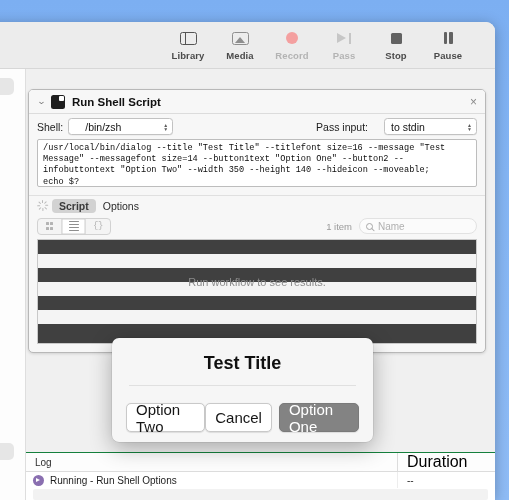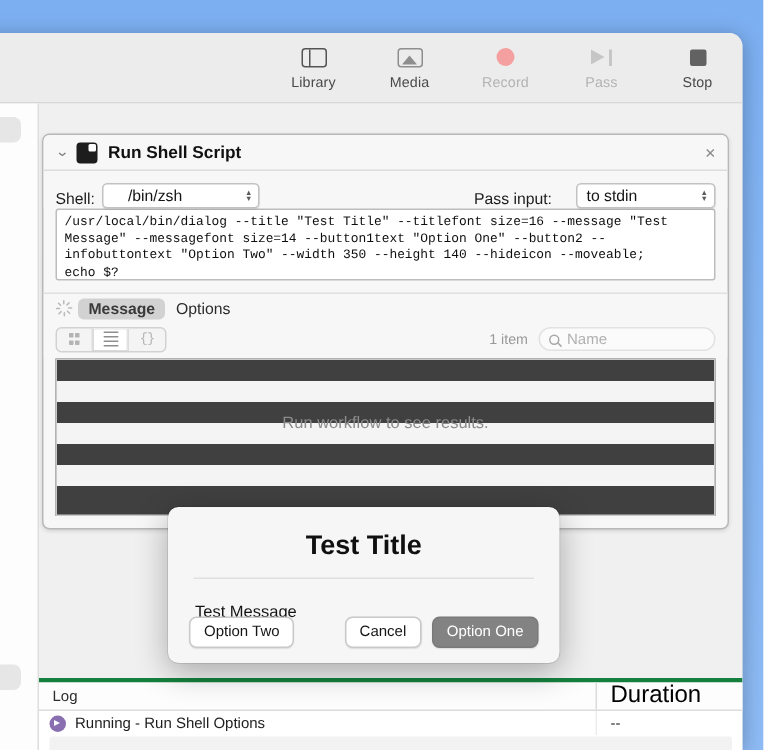--- a/index.html
+++ b/index.html
@@ -37,24 +37,25 @@
   #toolbar {
     position: absolute;
     left: 0; top: 0;
     width: 513px;
     height: 47px;
     background: #ececec;
     border-bottom: 1px solid #d7d7d7;
   }
   #toolbar-items {
     position: absolute;
-    right: 4px;
+    right: 21px;
     top: 4px;
     display: flex;
-    gap: 12px;
+    gap: 0;
+    font-weight: bold;
   }
   .tb-item {
     width: 52px;
     text-align: center;
     padding-top: 2px;
     cursor: default;
   }
   .tb-glyph {
     height: 20px;
     display: flex;
@@ -224,21 +225,21 @@
     margin-left: auto;
     font-size: 12px;
     color: #8a8a8a;
     line-height: 1;
     padding-right: 1px;
   }
 
   #action-params {
     height: 25px;
     display: flex;
-    align-items: flex-end;
+    align-items: center;
     padding: 0 8px;
     background: #f7f7f7;
   }
   .param-label {
     font-size: 10.5px;
     color: #1c1c1c;
   }
   .popup {
     position: relative;
     height: 17px;
@@ -424,21 +425,21 @@
     color: #8b8b8b;
   }
 
   
   #log-panel {
     position: absolute;
     left: 44px; top: 430px;
     width: 469px;
     height: 48px;
     background: #ffffff;
-    border-top: 3px solid #15803d;
+    border-top: 1px solid #15803d;
   }
   #log-head {
     height: 19px;
     display: flex;
     align-items: center;
     border-bottom: 1px solid #dcdcdc;
     background: #fdfdfd;
   }
   .log-col {
     font-size: 10px;
@@ -529,23 +530,23 @@
   }
   #dialog-buttons {
     position: absolute;
     left: 0; right: 0;
     bottom: 10px;
     display: flex;
     align-items: center;
     padding: 0 14px;
   }
   .dlg-btn {
-    height: 21px;
+    height: 29px;
     border-radius: 5px;
-    font-size: 10px;
+    font-size: 15px;
     display: flex;
     align-items: center;
     justify-content: center;
     padding: 0 9px;
     border: 0.5px solid #c9c9c9;
     background: #ffffff;
     color: #151515;
     box-shadow: 0 0.5px 1px rgba(0,0,0,0.10);
   }
   #btn-option-two { margin-right: auto; }
@@ -594,20 +595,26 @@
           <div class="tb-label">Pass</div>
         </div>
 
         <div class="tb-item">
           <div class="tb-glyph">
               <div class="ico-stop"></div>
             </div>
           <div class="tb-label">Stop</div>
         </div>
 
+        <div class="tb-item">
+          <div class="tb-glyph">
+              <div class="ico-pause"></div>
+            </div>
+          <div class="tb-label">Pause</div>
+        </div>
 
       </div>
     </div>
 
     <div id="sidebar-strip">
       <div class="sidebar-chip" id="sidebar-chip-top"></div>
       <div class="sidebar-chip" id="sidebar-chip-bottom"></div>
     </div>
 
     <div id="canvas">
@@ -641,21 +648,21 @@
           <div id="spinner">
             <i style="transform:rotate(0deg)"></i>
               <i style="transform:rotate(45deg)"></i>
               <i style="transform:rotate(90deg)"></i>
               <i style="transform:rotate(135deg)"></i>
               <i style="transform:rotate(180deg)"></i>
               <i style="transform:rotate(225deg)"></i>
               <i style="transform:rotate(270deg)"></i>
               <i style="transform:rotate(315deg)"></i>
           </div>
-          <div class="tab active">Message</div>
+          <div class="tab active">Script</div>
           <div class="tab">Options</div>
         </div>
 
         <div id="view-bar">
           <div id="seg-control">
             <div class="seg">
               <div class="ico-grid">
                   <span></span>
                   <span></span>
                   <span></span>

